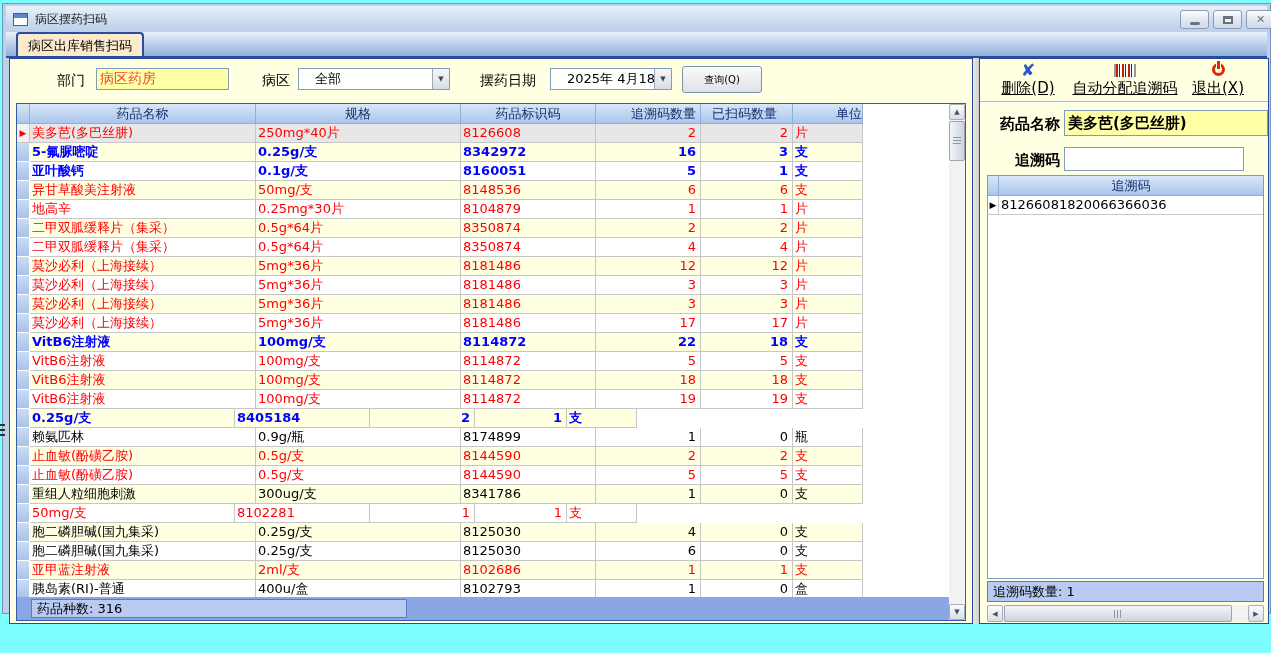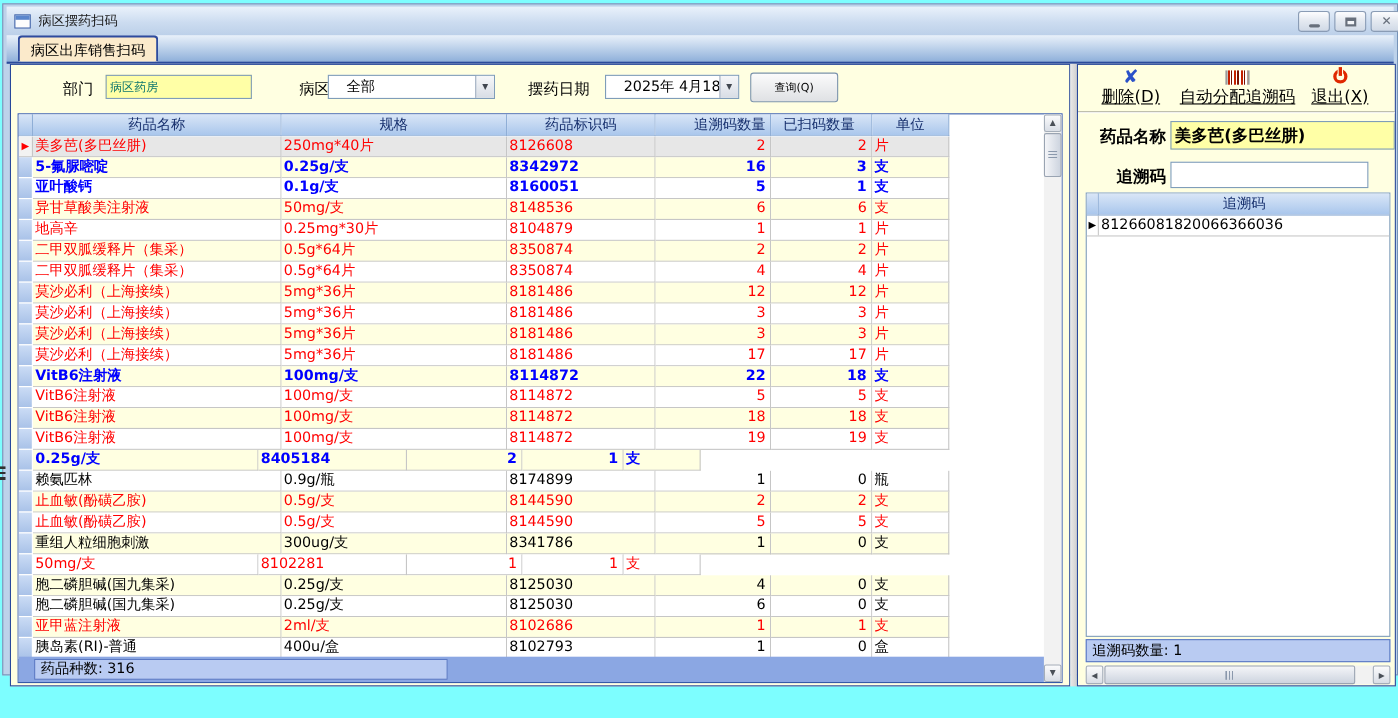--- a/index.html
+++ b/index.html
@@ -30,22 +30,22 @@
   
   .left-panel { position:absolute; left:6px; top:54px; width:964px; height:566px;
                 background:#FFFFE1; border:1px solid #27489B; }
   .splitter  { position:absolute; left:970px; top:54px; width:6px; height:566px;
                background:linear-gradient(90deg,#E9E9E9,#CFCFCF); }
   .right-panel { position:absolute; left:976px; top:54px; width:290px; height:566px;
                  background:#FFFFE1; border:1px solid #27489B; }
 
   
   .f-label { position:absolute; top:13px; font-size:14px; color:#000; white-space:nowrap; }
-  .f-input { position:absolute; top:9px; height:22px; border:1px solid #7F9DB9; font-size:11px;
-             font-family:"DejaVu Sans",sans-serif; padding:0 3px; color:#0f766e; }
+  .f-input { position:absolute; top:9px; height:22px; border:1px solid #7F9DB9; font-size:14px;
+             font-family:"DejaVu Sans",sans-serif; padding:0 3px; color:#ef4444; }
   .yellow { background:#FFFFA6; }
   .combo { position:absolute; top:9px; height:22px; background:#FFF; border:1px solid #7F9DB9;
            display:flex; align-items:center; }
   .combo-text { flex:1; font-size:13px; padding-left:16px; white-space:nowrap; overflow:hidden; }
   .combo-btn { width:17px; height:20px; background:linear-gradient(#F6F7F9,#D8DDE5);
                border-left:1px solid #9AA8BC; font-size:7px; color:#40464E;
                display:flex; align-items:center; justify-content:center; }
   .btn3d { position:absolute; top:7px; height:27px; border:1px solid #7B93AE; border-radius:3px;
            background:linear-gradient(#FBFBFB,#DFE1E4); font-size:10px; color:#000;
            font-family:"DejaVu Sans",sans-serif; }
@@ -149,41 +149,41 @@
       </div>
     </div>
 
     <div class="tabstrip">
       <div class="tab">病区出库销售扫码</div>
     </div>
 
     <div class="left-panel">
       <span class="f-label" style="left:47px">部门</span>
       <input class="f-input yellow" style="left: 86px; width: 133px;" value="病区药房">
-      <span class="f-label" style="left:262px">病区</span>
+      <span class="f-label" style="left:252px">病区</span>
       <div class="combo" style="left:288px;width:152px">
         <span class="combo-text">全部</span>
         <span class="combo-btn">▼</span>
       </div>
       <span class="f-label" style="left:470px">摆药日期</span>
       <div class="combo" style="left:540px;width:122px">
         <span class="combo-text">2025年 4月18日</span>
         <span class="combo-btn">▼</span>
       </div>
       <button class="btn3d" style="left:672px;width:80px">查询(Q)</button>
 
       <div class="drug-table">
         <div class="thead">
           <div class="th c-mark"></div>
           <div class="th c-name">药品名称</div>
           <div class="th c-spec">规格</div>
           <div class="th c-code">药品标识码</div>
           <div class="th c-qty" style="text-align:right">追溯码数量</div>
           <div class="th c-scan" style="text-align:center">已扫码数量</div>
-          <div class="th c-unit" style="text-align:center">单位</div>
+          <div class="th c-unit" style="text-align:right">单位</div>
         </div>
         <div class="tbody" id="drug-rows">
             <div class="trow state-complete sel">
               <div class="td c-mark">▶</div>
               <div class="td c-name">美多芭(多巴丝肼)</div>
               <div class="td c-spec">250mg*40片</div>
               <div class="td c-code">8126608</div>
               <div class="td c-qty">2</div>
               <div class="td c-scan">2</div>
               <div class="td c-unit">片</div>

